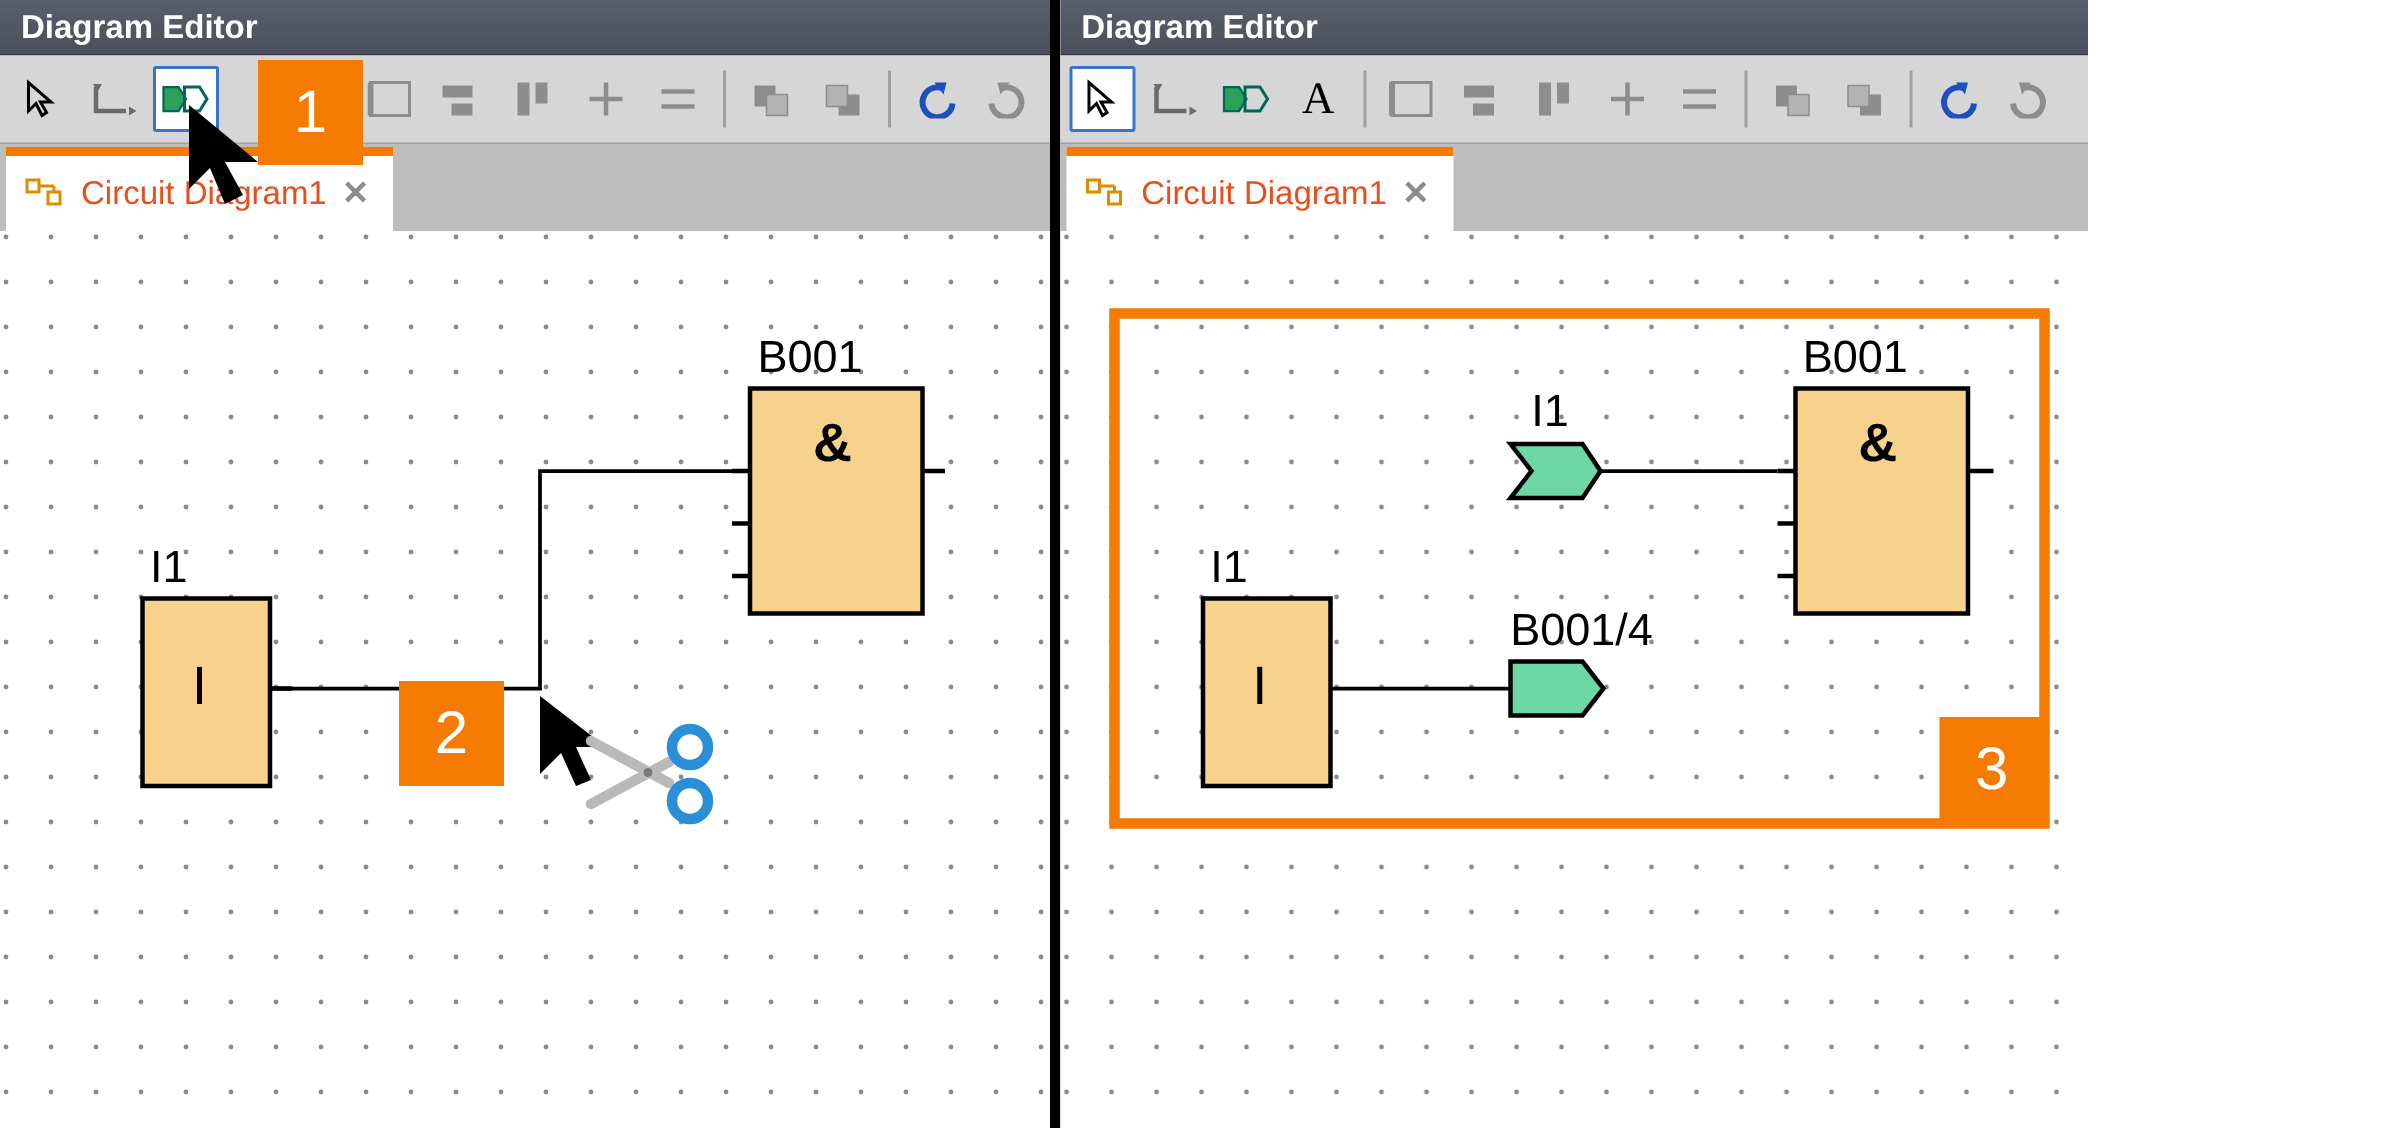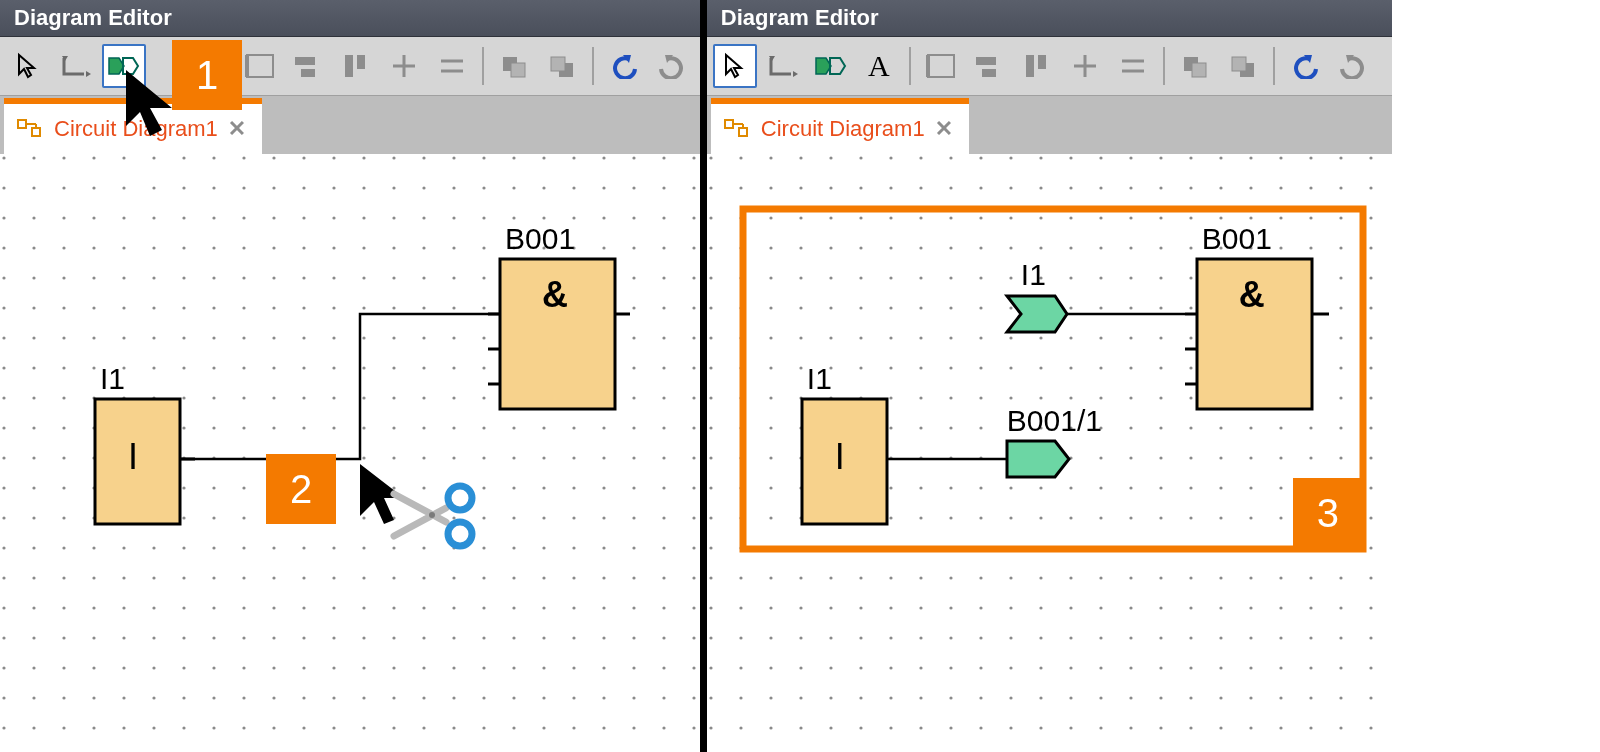--- a/index.html
+++ b/index.html
@@ -304,18 +304,18 @@
         <rect x="95" y="245" width="85" height="125" fill="#f7d28c" stroke="#000" stroke-width="3"></rect>
         <line x1="180" y1="305" x2="300" y2="305" stroke="#000" stroke-width="2.5"></line>
 
         <path d="M300 287 L348 287 L362 305 L348 323 L300 323 Z" fill="#6cd6a4" stroke="#000" stroke-width="3"></path>
       </svg>
       <div class="blklabel" style="left:495px;top:68px;">B001</div>
       <div class="blkglyph" style="left:532px;top:120px;font-weight:bold;">&amp;</div>
       <div class="blklabel" style="left:100px;top:208px;">I1</div>
       <div class="blkglyph" style="left:128px;top:282px;">I</div>
       <div class="blklabel" style="left:314px;top:104px;">I1</div>
-      <div class="blklabel" style="left:300px;top:250px;">B001/1</div>
+      <div class="blklabel" style="left:300px;top:250px;">B001/4</div>
     </div>
 
     <div class="callout" style="left:586px;top:478px;">3</div>
   </div>
 </div>
 
 </body></html>

